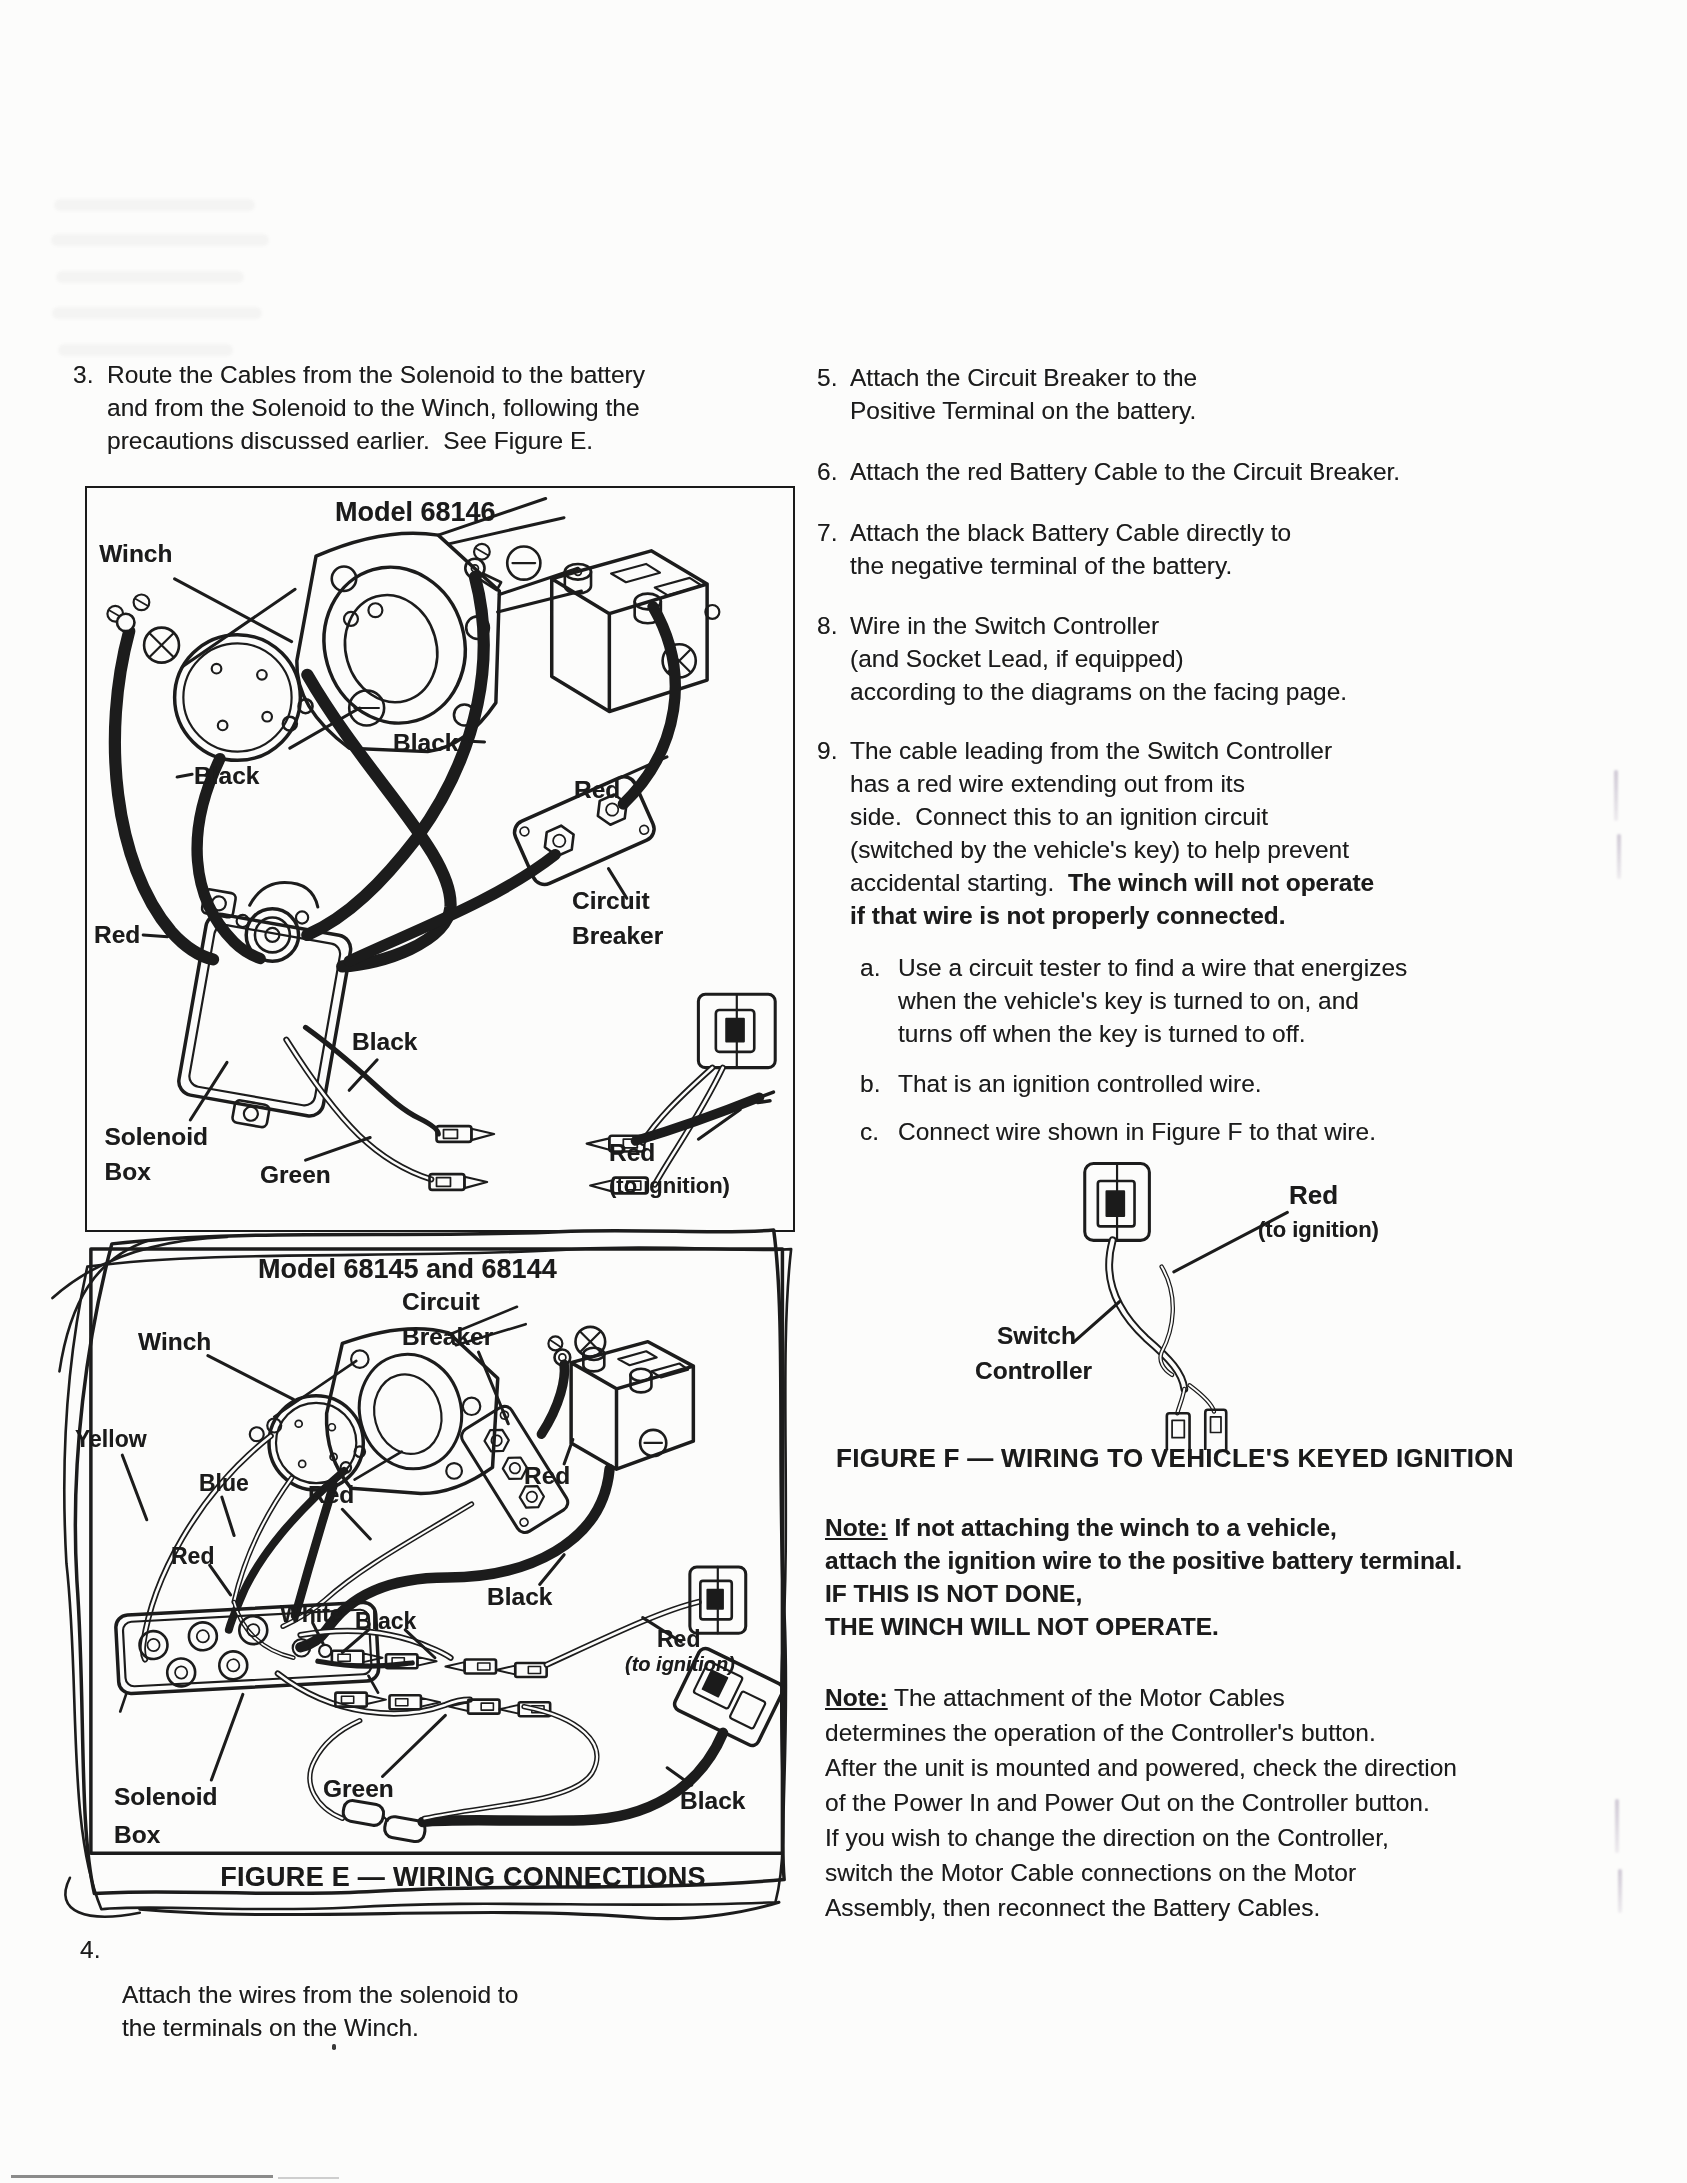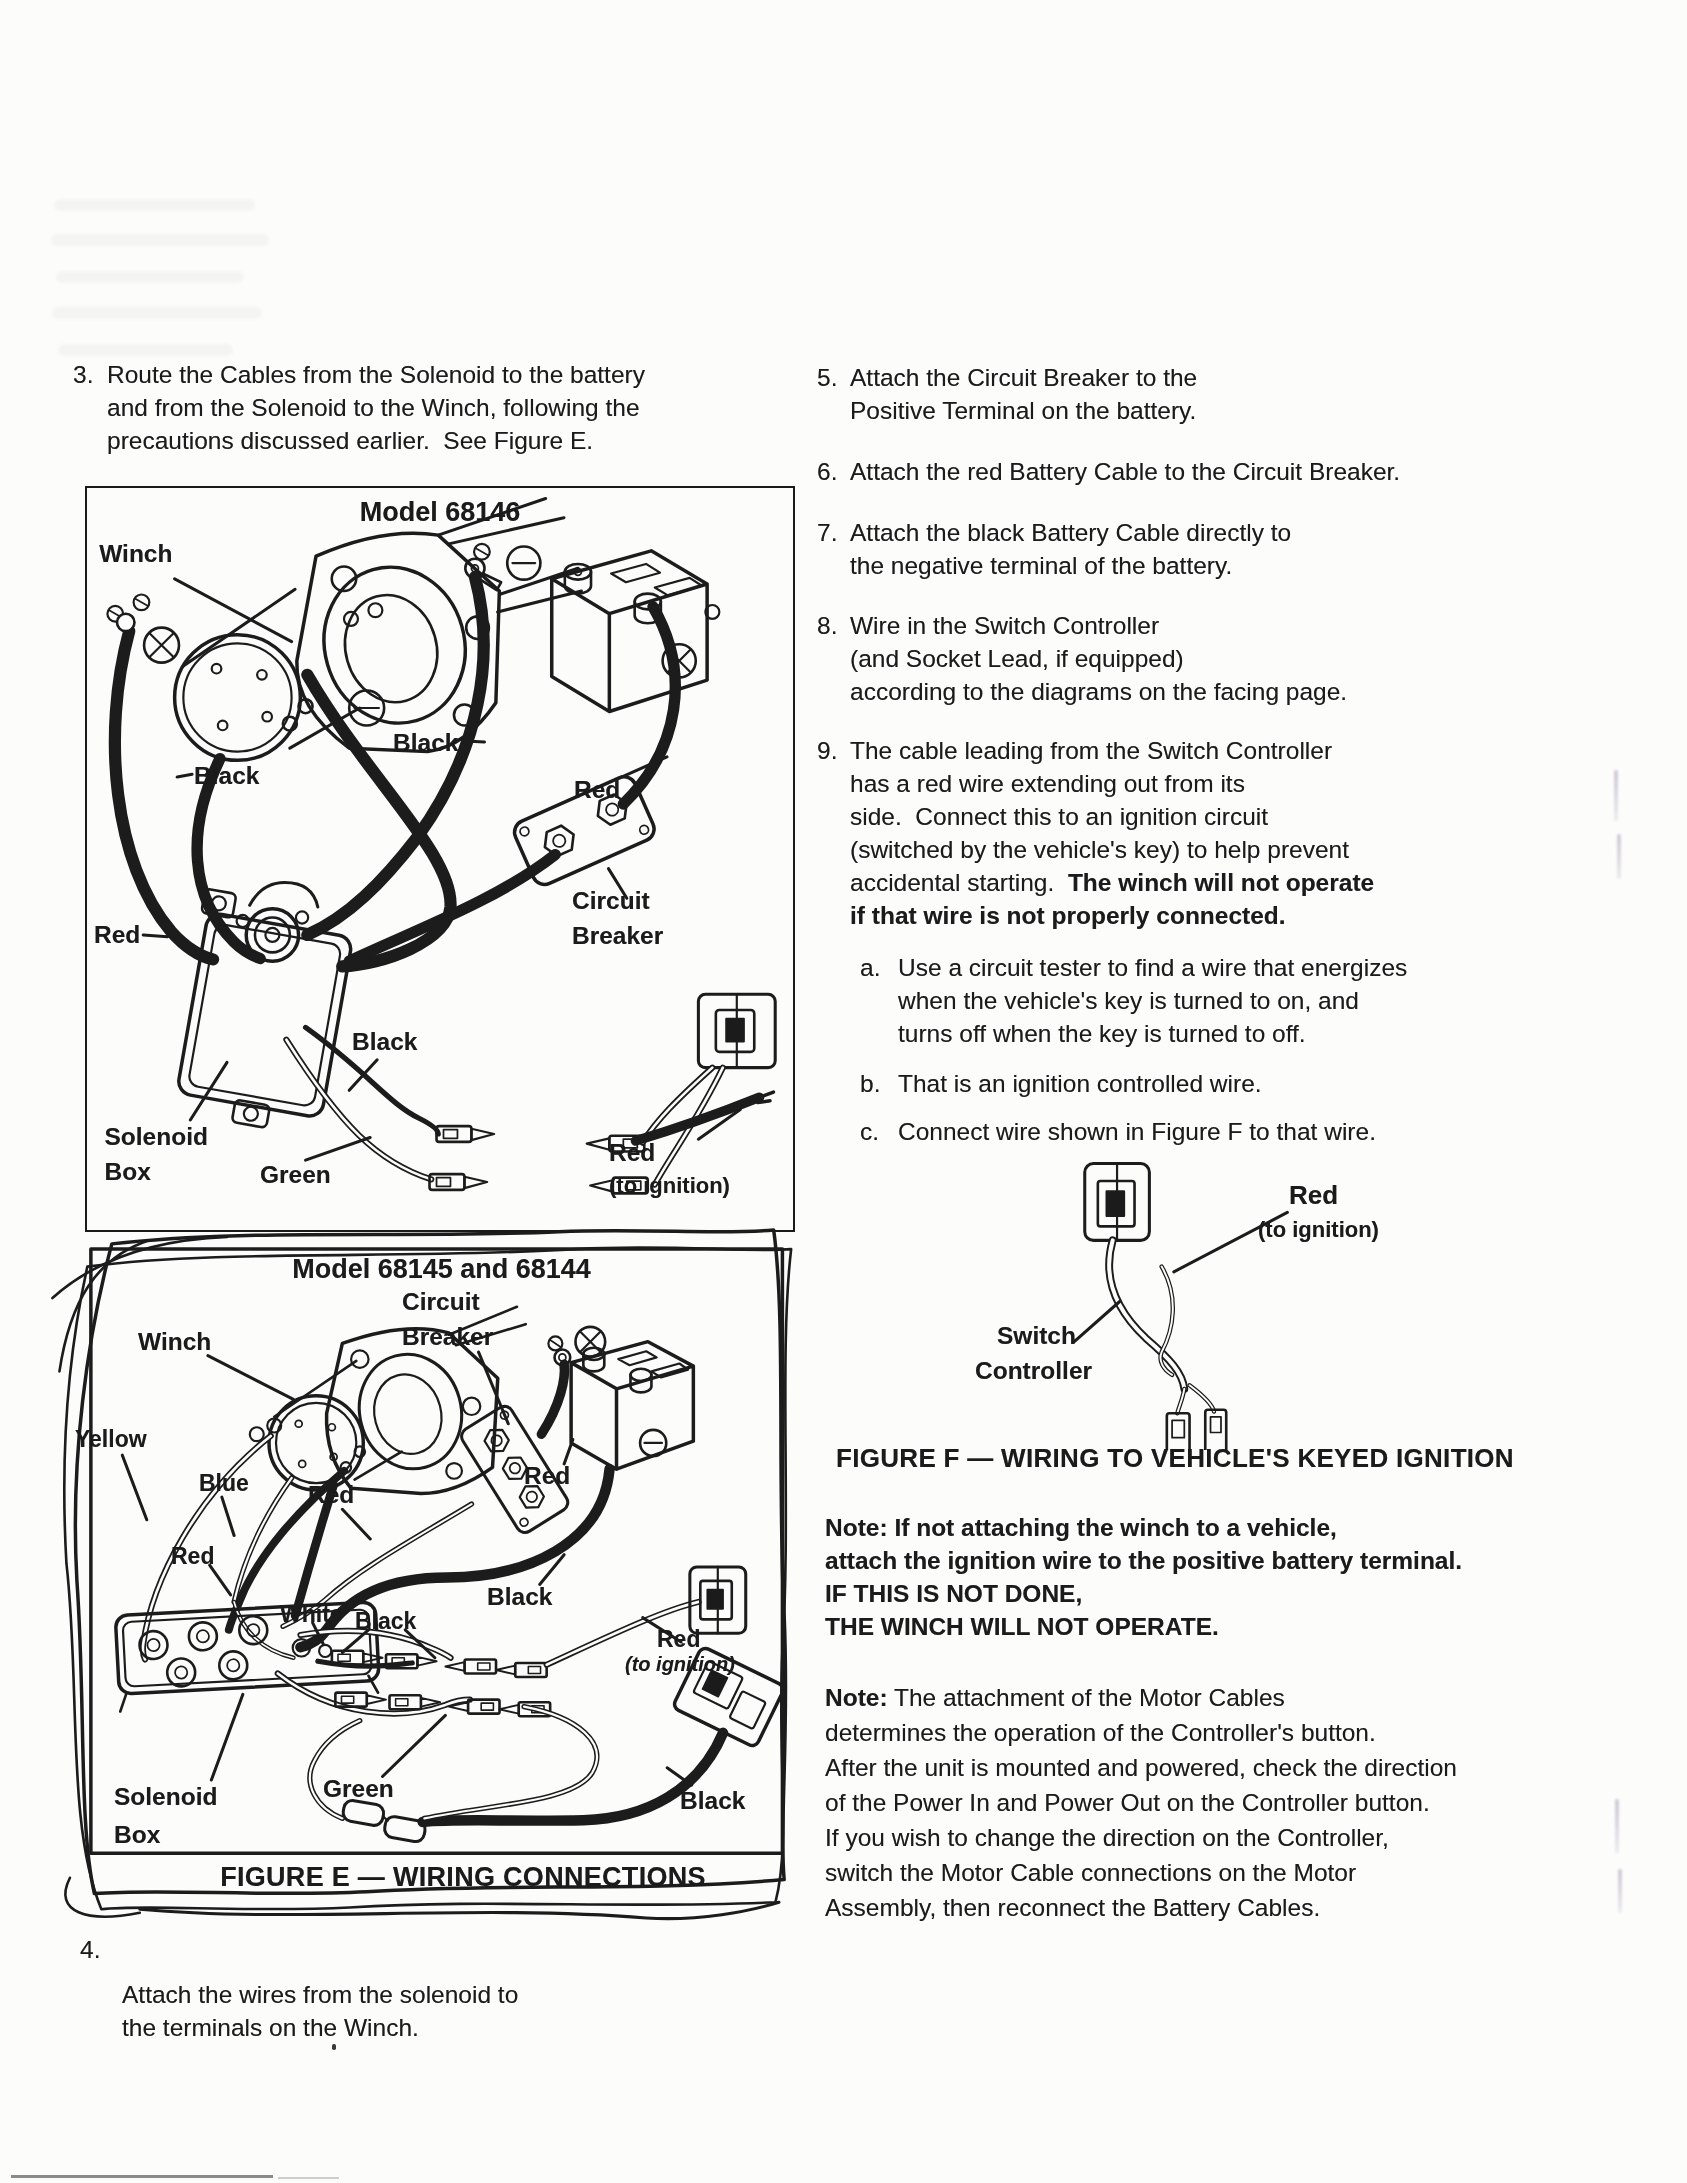--- a/index.html
+++ b/index.html
@@ -4,25 +4,25 @@
 <style>
   html,body{margin:0;padding:0;background:#e8e8e6;}
   .page{position:relative;width:1687px;height:2184px;background:#fcfcfb;
         font-family:"Liberation Sans","DejaVu Sans",sans-serif;color:#1b1b1b;
         overflow:hidden;text-shadow:0 0 0.4px rgba(25,25,25,.4);}
   .blk{position:absolute;}
   .ln{font-size:24.5px;line-height:33px;white-space:pre-wrap;}
   .lh40 .ln{line-height:35px;}
   .lh38 .ln{line-height:33px;}
   .b{font-weight:700;}
-  .u{}
+  .u{text-decoration:underline;}
   .num{position:absolute;font-size:24.5px;line-height:33px;}
   .lbl{position:absolute;font-weight:700;font-size:24.5px;line-height:28px;white-space:nowrap;}
   .lblc{position:absolute;font-weight:700;font-size:24.5px;line-height:35px;text-align:left;}
-  .figtitle{position:absolute;font-weight:700;font-size:27px;text-align:center;white-space:nowrap;}
+  .figtitle{position:absolute;font-weight:700;font-size:27px;text-align:left;white-space:nowrap;}
   .caption{position:absolute;font-weight:700;font-size:27px;text-align:center;white-space:nowrap;letter-spacing:0.3px;}
   .figbox{position:absolute;border:2.6px solid #1a1a1a;background:transparent;}
   svg.art{position:absolute;left:0;top:0;}
   svg .s{stroke:#1c1c1c;fill:none;stroke-linecap:round;stroke-linejoin:round;}
   svg .w{stroke:#fcfcfb;fill:none;stroke-linecap:round;stroke-linejoin:round;}
   .ghost{position:absolute;height:12.2px;border-radius:6.1px;background:rgba(60,60,75,.045);filter:blur(1.7px);}
   .smudge{position:absolute;width:4.4px;border-radius:2.6px;filter:blur(1px);
           background:linear-gradient(180deg,rgba(112,92,132,.32),rgba(112,92,132,.10));}
   .speck{position:absolute;background:#3a3a3a;border-radius:1.7px;filter:blur(0.4px);}
   .edge{position:absolute;background:rgba(45,45,45,.55);filter:blur(0.5px);}

